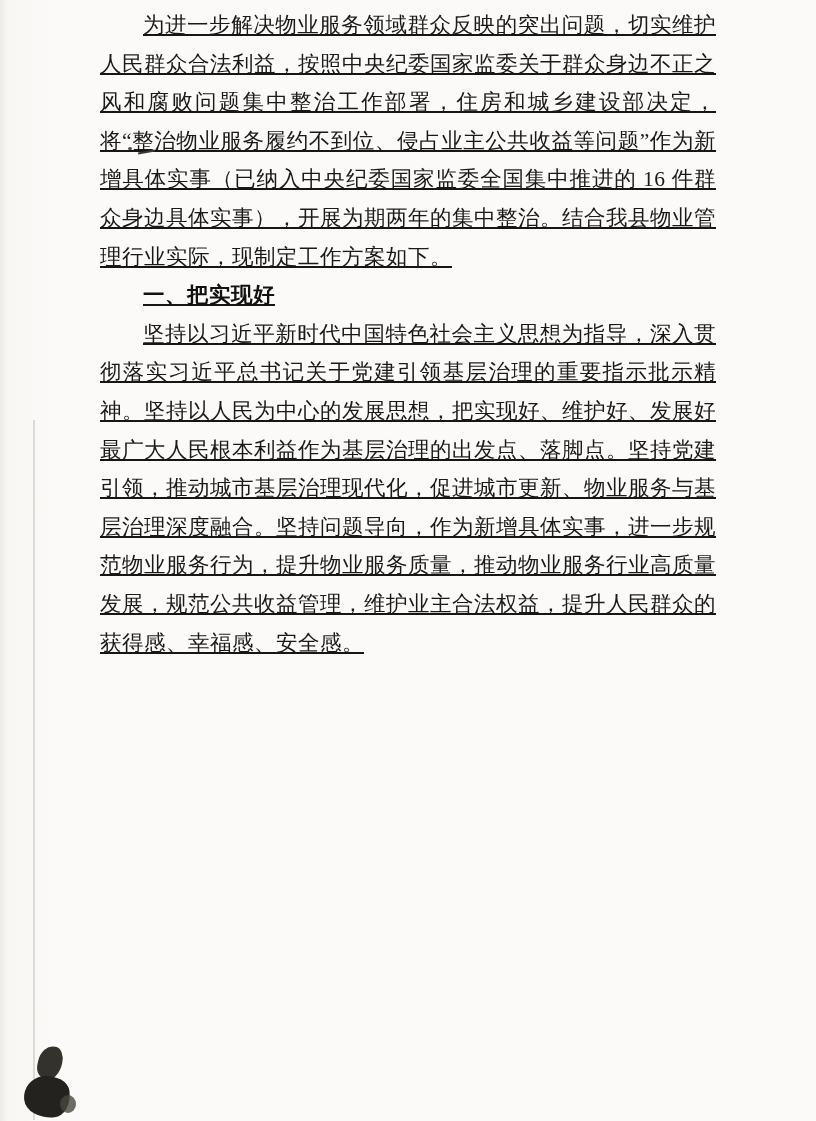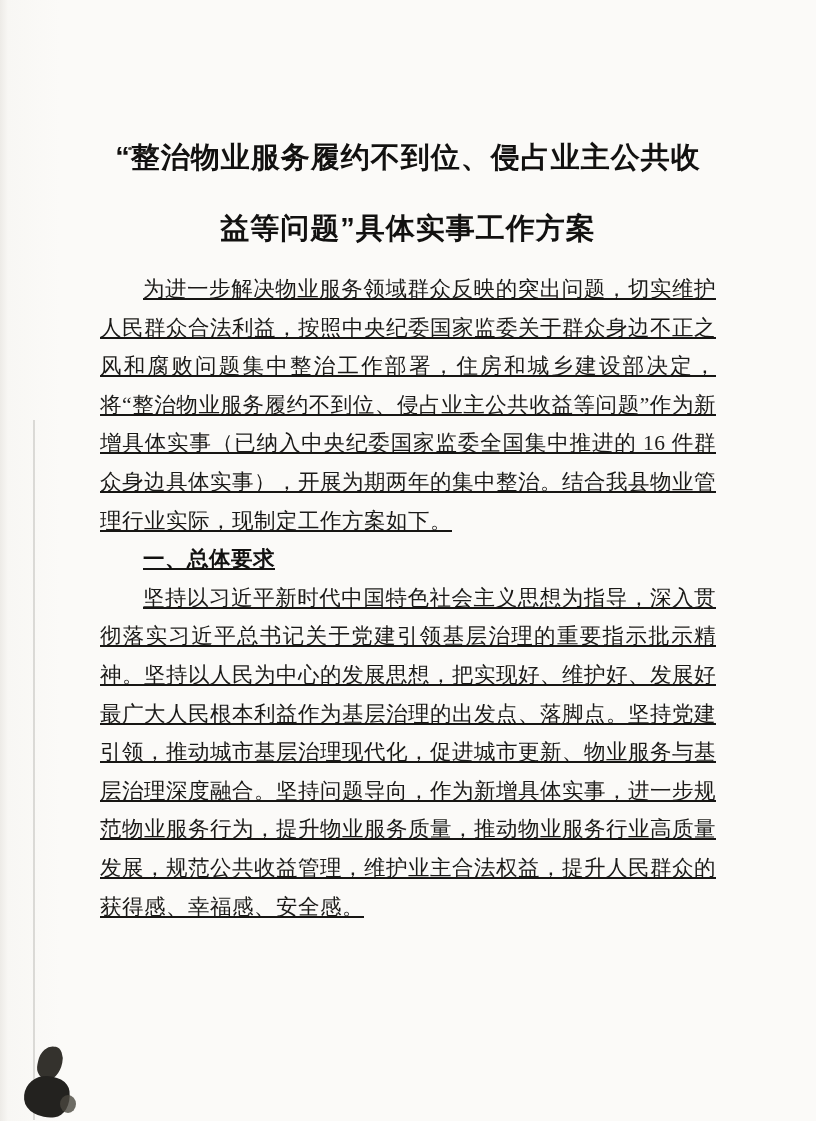--- a/index.html
+++ b/index.html
@@ -121,28 +121,24 @@
 </style>
 </head>
 <body>
 
 <div class="page">
 
   <span class="pen-dot"></span>
   <span class="pen-mark"></span>
   <span class="edge-streak"></span>
 
-  <h1 class="doc-title">
-    <span class="title-line">“整治物业服务履约不到位、侵占业主公共收</span>
-    <span class="title-line">益等问题”具体实事工作方案</span>
-  </h1>
 
   <div class="doc-body">
     <p class="body-para">为进一步解决物业服务领域群众反映的突出问题，切实维护人民群众合法利益，按照中央纪委国家监委关于群众身边不正之风和腐败问题集中整治工作部署，住房和城乡建设部决定，将“整治物业服务履约不到位、侵占业主公共收益等问题”作为新增具体实事（已纳入中央纪委国家监委全国集中推进的 16 件群众身边具体实事），开展为期两年的集中整治。结合我县物业管理行业实际，现制定工作方案如下。</p>
-    <h2 class="section-heading">一、总体要求</h2>
+    <h2 class="section-heading">一、把实现好</h2>
     <p class="body-para">坚持以习近平新时代中国特色社会主义思想为指导，深入贯彻落实习近平总书记关于党建引领基层治理的重要指示批示精神。坚持以人民为中心的发展思想，把实现好、维护好、发展好最广大人民根本利益作为基层治理的出发点、落脚点。坚持党建引领，推动城市基层治理现代化，促进城市更新、物业服务与基层治理深度融合。坚持问题导向，作为新增具体实事，进一步规范物业服务行为，提升物业服务质量，推动物业服务行业高质量发展，规范公共收益管理，维护业主合法权益，提升人民群众的获得感、幸福感、安全感。</p>
   </div>
 
   <span class="blob-a"></span>
   <span class="blob-b"></span>
   <span class="blob-c"></span>
 
 </div>
 
 </body></html>

